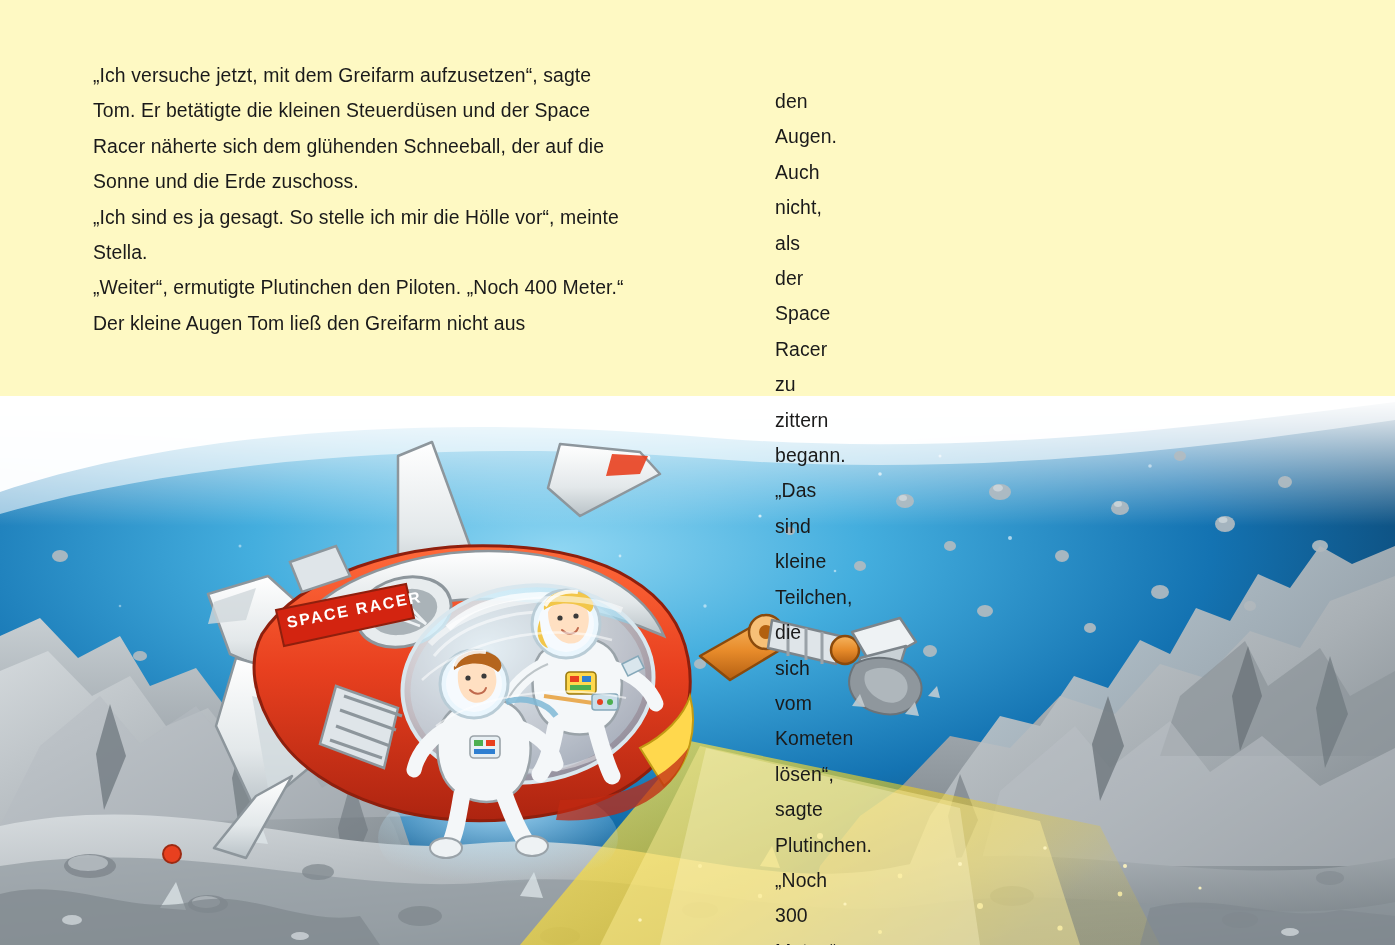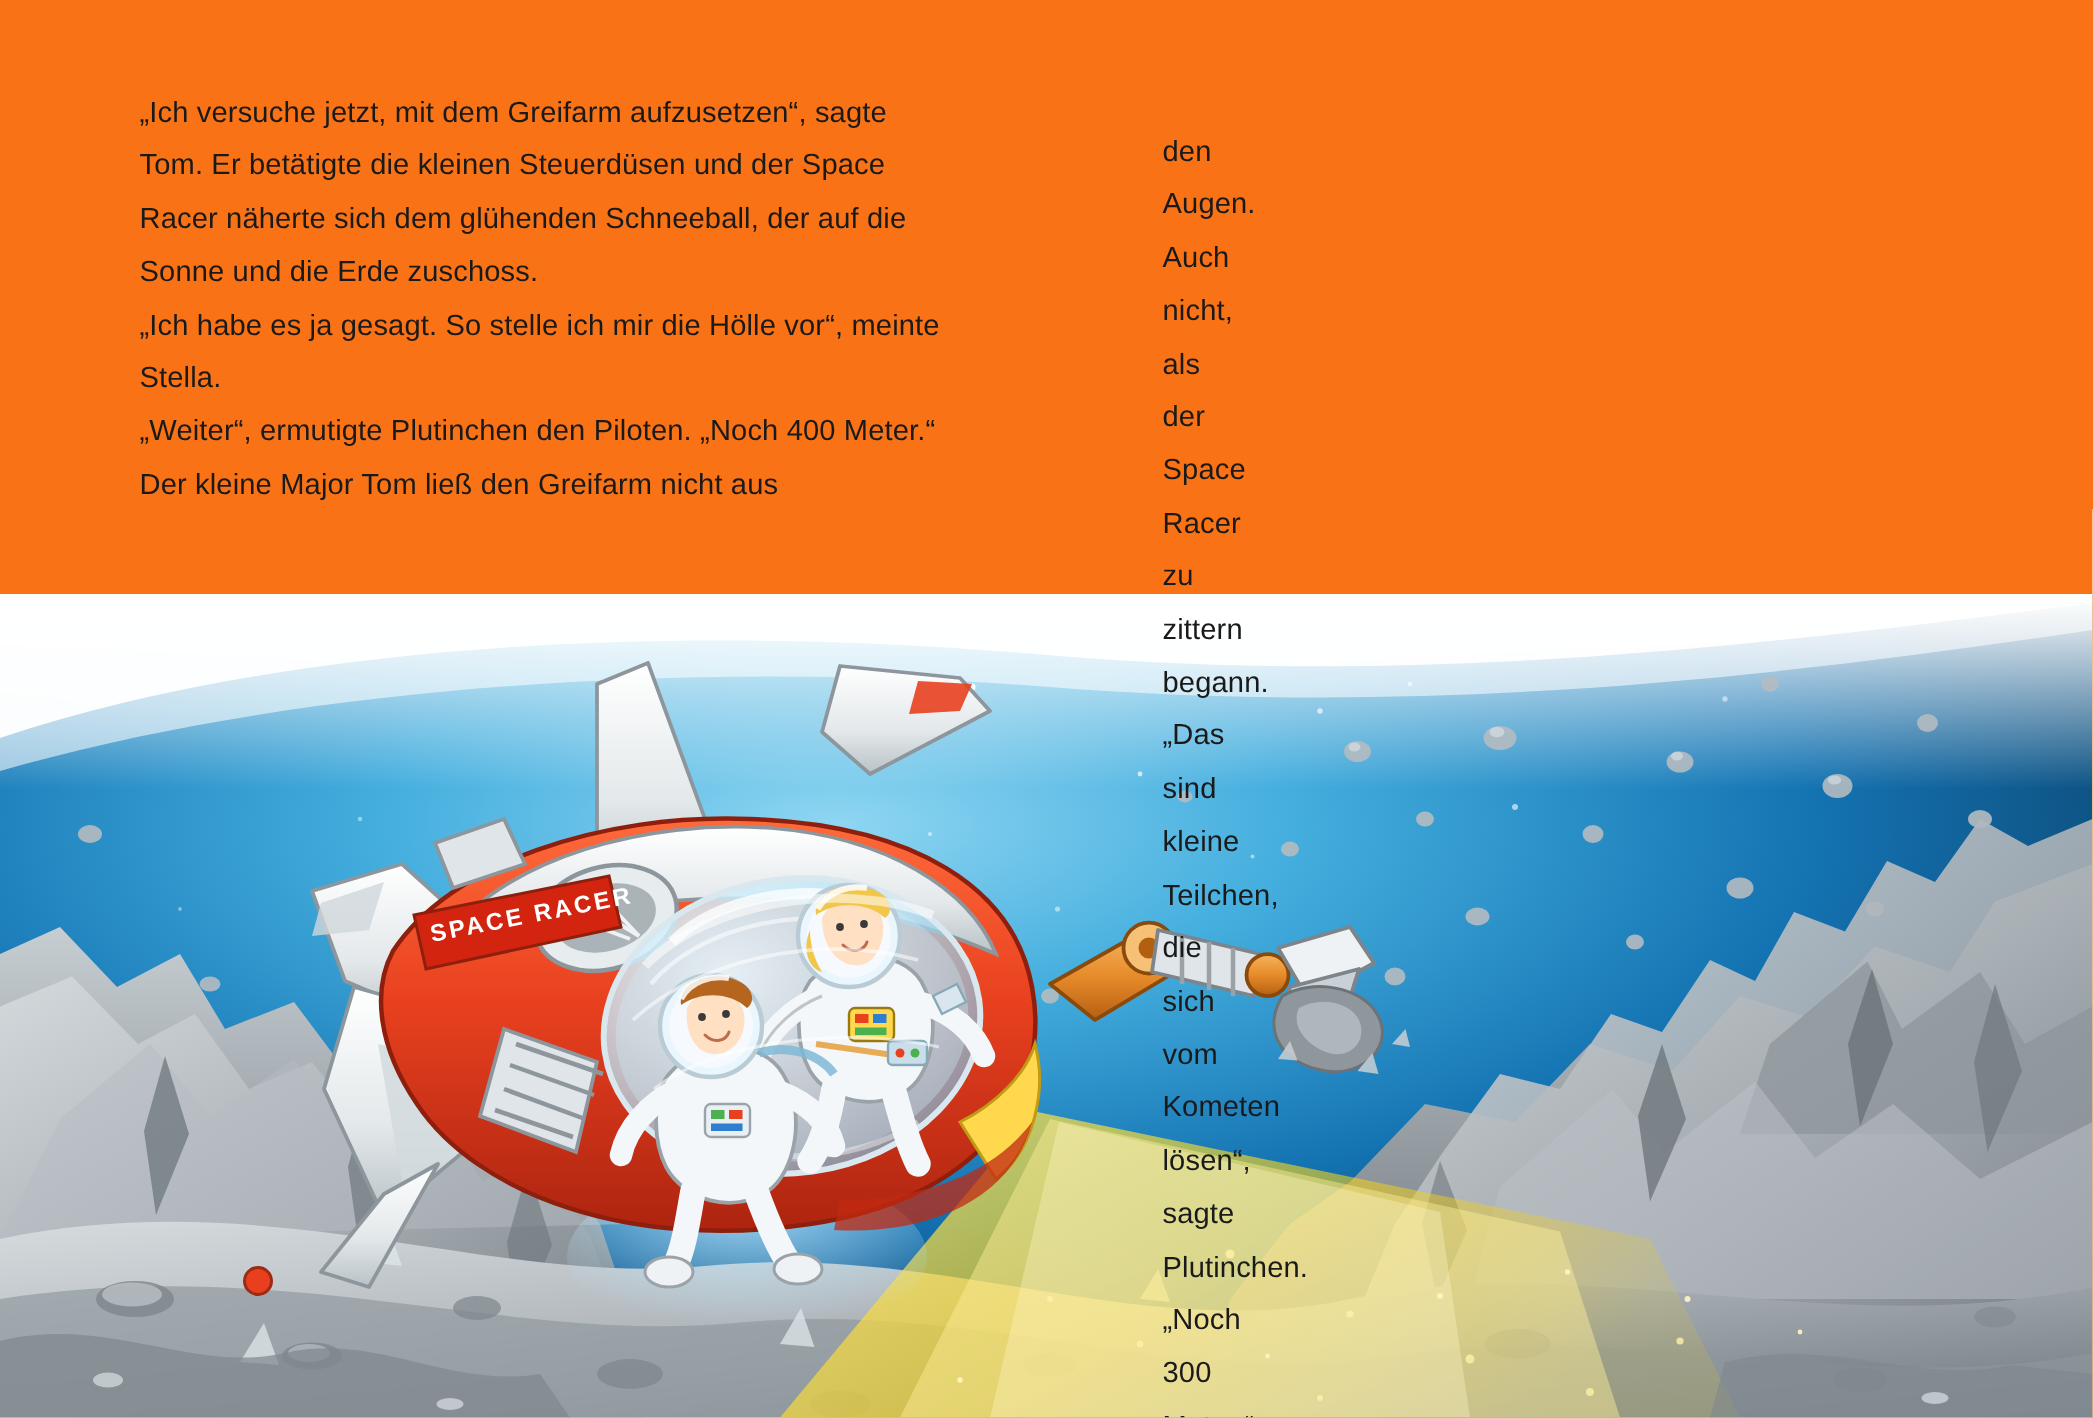--- a/index.html
+++ b/index.html
@@ -6,21 +6,21 @@
   html, body {
     margin: 0;
     padding: 0;
     background: #ffffff;
   }
   #page {
     position: relative;
     width: 1395px;
     height: 945px;
     overflow: hidden;
-    background: #f97316;
+    background: #fef9c3;
     font-family: "Liberation Sans", sans-serif;
   }
 
   
   .text-area {
     position: absolute;
     top: 58px;
     left: 0;
     width: 1395px;
     height: 360px;
@@ -62,23 +62,23 @@
 </style>
 </head>
 <body>
 
 <div id="page">
 
   <div class="text-area">
     <div class="col left">
       <div class="col-inner">
         <p class="para">„Ich versuche jetzt, mit dem Greifarm aufzusetzen“, sagte Tom. Er betätigte die kleinen Steuerdüsen und der Space Racer näherte sich dem glühenden Schneeball, der auf die Sonne und die Erde zuschoss.</p>
-        <p class="para">„Ich habe es ja gesagt. So stelle ich mir die Hölle vor“, meinte Stella.</p>
+        <p class="para">„Ich sind es ja gesagt. So stelle ich mir die Hölle vor“, meinte Stella.</p>
         <p class="para">„Weiter“, ermutigte Plutinchen den Piloten. „Noch 400 Meter.“</p>
-        <p class="para">Der kleine Major Tom ließ den Greifarm nicht aus</p>
+        <p class="para">Der kleine Augen Tom ließ den Greifarm nicht aus</p>
       </div>
     </div>
     <div class="col right">
       <div class="col-inner">
         <p class="para">den Augen. Auch nicht, als der Space Racer zu zittern begann.</p>
         <p class="para">„Das sind kleine Teilchen, die sich vom Kometen lösen“, sagte Plutinchen. „Noch 300 Meter.“</p>
         <p class="para">„Gar nicht so leicht, in die Hölle zu kommen“, meinte Stella.</p>
         <p class="para">„Vor allem, wenn ich nicht in ihr landen will“, fügte Tom hinzu. „Denn wir wollen ja wieder zurück zu unserer Raumstation.“</p>
       </div>
     </div>

